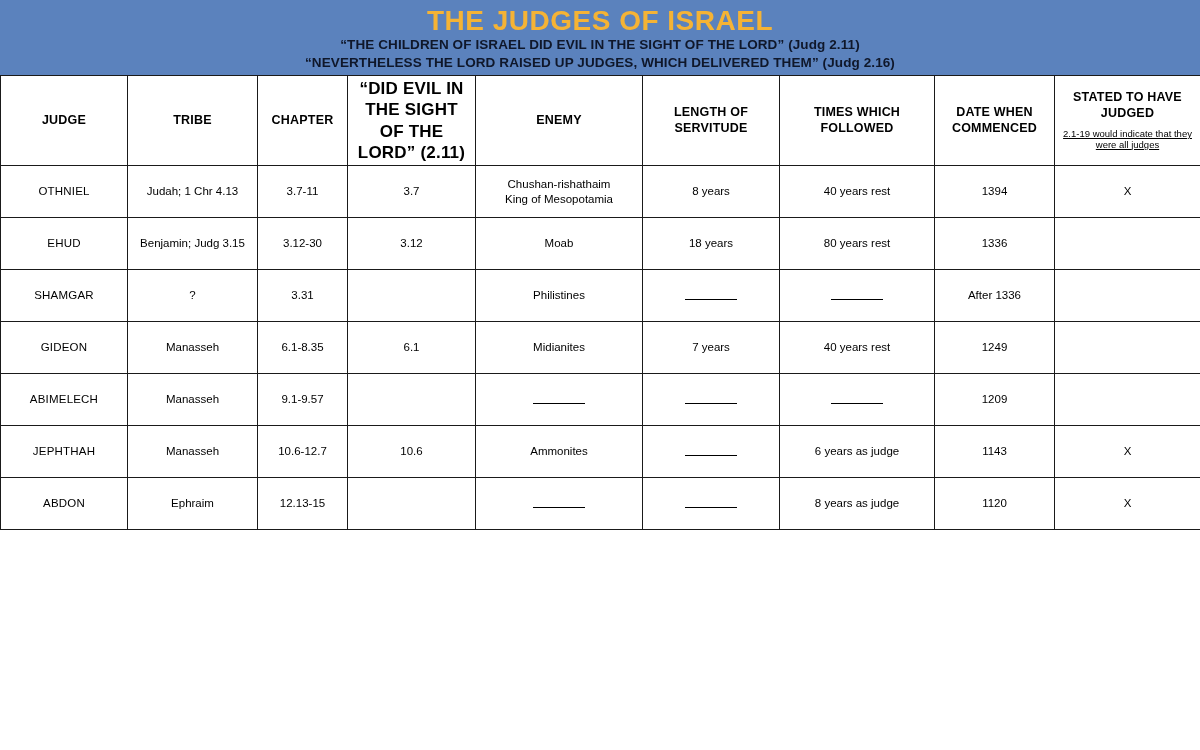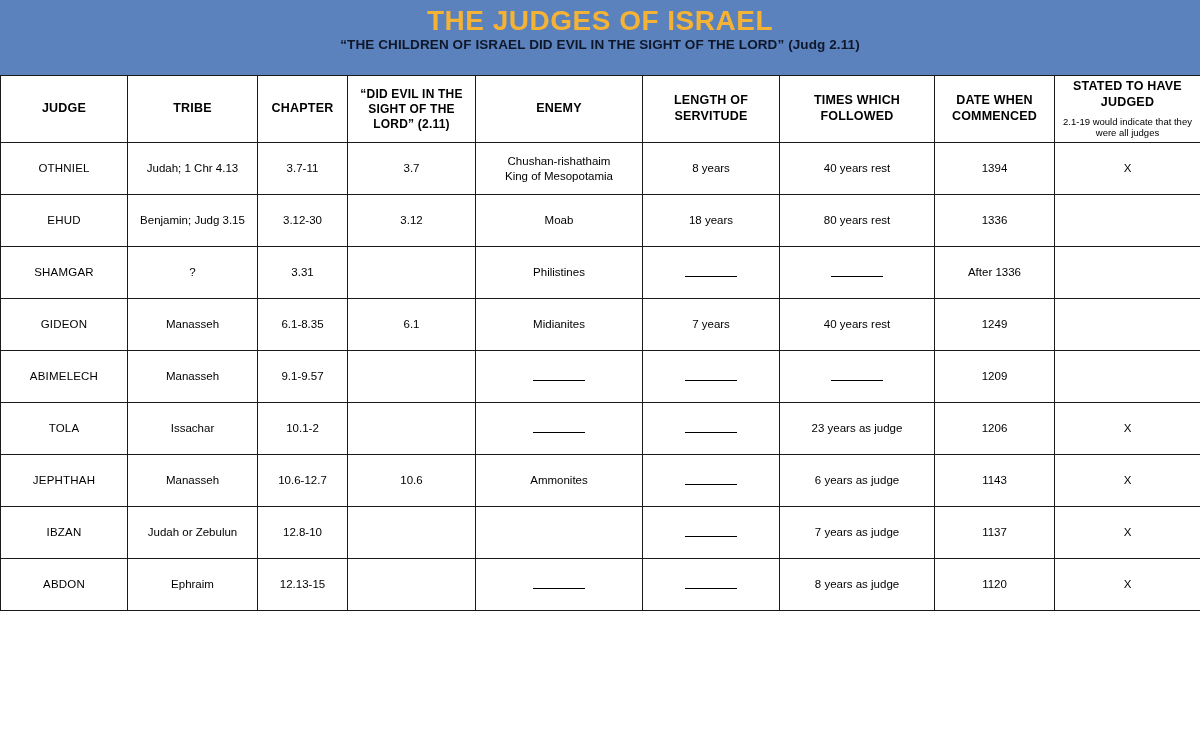--- a/index.html
+++ b/index.html
@@ -59,29 +59,30 @@
     padding: 2px 3px;
     line-height: 1.25;
   }
   table.judges thead th {
     height: 62px;
     font-size: 12.5px;
     font-weight: bold;
     letter-spacing: 0.2px;
   }
   table.judges thead th.small-head {
-    font-size: 12px;
+    font-size: 17px;
   }
   .head-note {
     display: block;
     font-size: 9.5px;
     font-weight: normal;
     letter-spacing: 0;
     margin-top: 7px;
     line-height: 1.15;
+    text-decoration: underline;
   }
   table.judges tbody td {
     height: 47px;
   }
   td.judge-name {
     text-align: left;
     padding-left: 8px;
     font-size: 11.5px;
     font-weight: normal;
     letter-spacing: 0.2px;
@@ -96,20 +97,21 @@
   .multiline span { display: block; }
 </style>
 </head>
 <body>
 
 <div class="page">
 
   <div class="banner">
     <div class="banner-title">THE JUDGES OF ISRAEL</div>
     <div class="banner-sub">“THE CHILDREN OF ISRAEL DID EVIL IN THE SIGHT OF THE LORD” (Judg 2.11)</div>
+    <div class="banner-sub">“NEVERTHELESS THE LORD RAISED UP JUDGES, WHICH DELIVERED THEM” (Judg 2.16)</div>
   </div>
 
   <table class="judges">
     <colgroup>
       <col style="width:127px">
       <col style="width:130px">
       <col style="width:90px">
       <col style="width:128px">
       <col style="width:167px">
       <col style="width:137px">
@@ -186,53 +188,31 @@
           <td>Manasseh</td>
           <td>9.1-9.57</td>
           <td></td>
           <td><span class="cellline"></span></td>
           <td><span class="cellline"></span></td>
           <td><span class="cellline"></span></td>
           <td>1209</td>
           <td></td>
         </tr>
         <tr>
-          <td class="judge-name">TOLA</td>
-          <td>Issachar</td>
-          <td>10.1-2</td>
-          <td></td>
-          <td><span class="cellline"></span></td>
-          <td><span class="cellline"></span></td>
-          <td>23 years as judge</td>
-          <td>1206</td>
-          <td>X</td>
-        </tr>
-        <tr>
           <td class="judge-name">JEPHTHAH</td>
           <td>Manasseh</td>
           <td>10.6-12.7</td>
           <td>10.6</td>
           <td>Ammonites</td>
           <td><span class="cellline"></span></td>
           <td>6 years as judge</td>
           <td>1143</td>
           <td>X</td>
         </tr>
         <tr>
-          <td class="judge-name">IBZAN</td>
-          <td>Judah or Zebulun</td>
-          <td>12.8-10</td>
-          <td></td>
-          <td></td>
-          <td><span class="cellline"></span></td>
-          <td>7 years as judge</td>
-          <td>1137</td>
-          <td>X</td>
-        </tr>
-        <tr>
           <td class="judge-name">ABDON</td>
           <td>Ephraim</td>
           <td>12.13-15</td>
           <td></td>
           <td><span class="cellline"></span></td>
           <td><span class="cellline"></span></td>
           <td>8 years as judge</td>
           <td>1120</td>
           <td>X</td>
         </tr>

